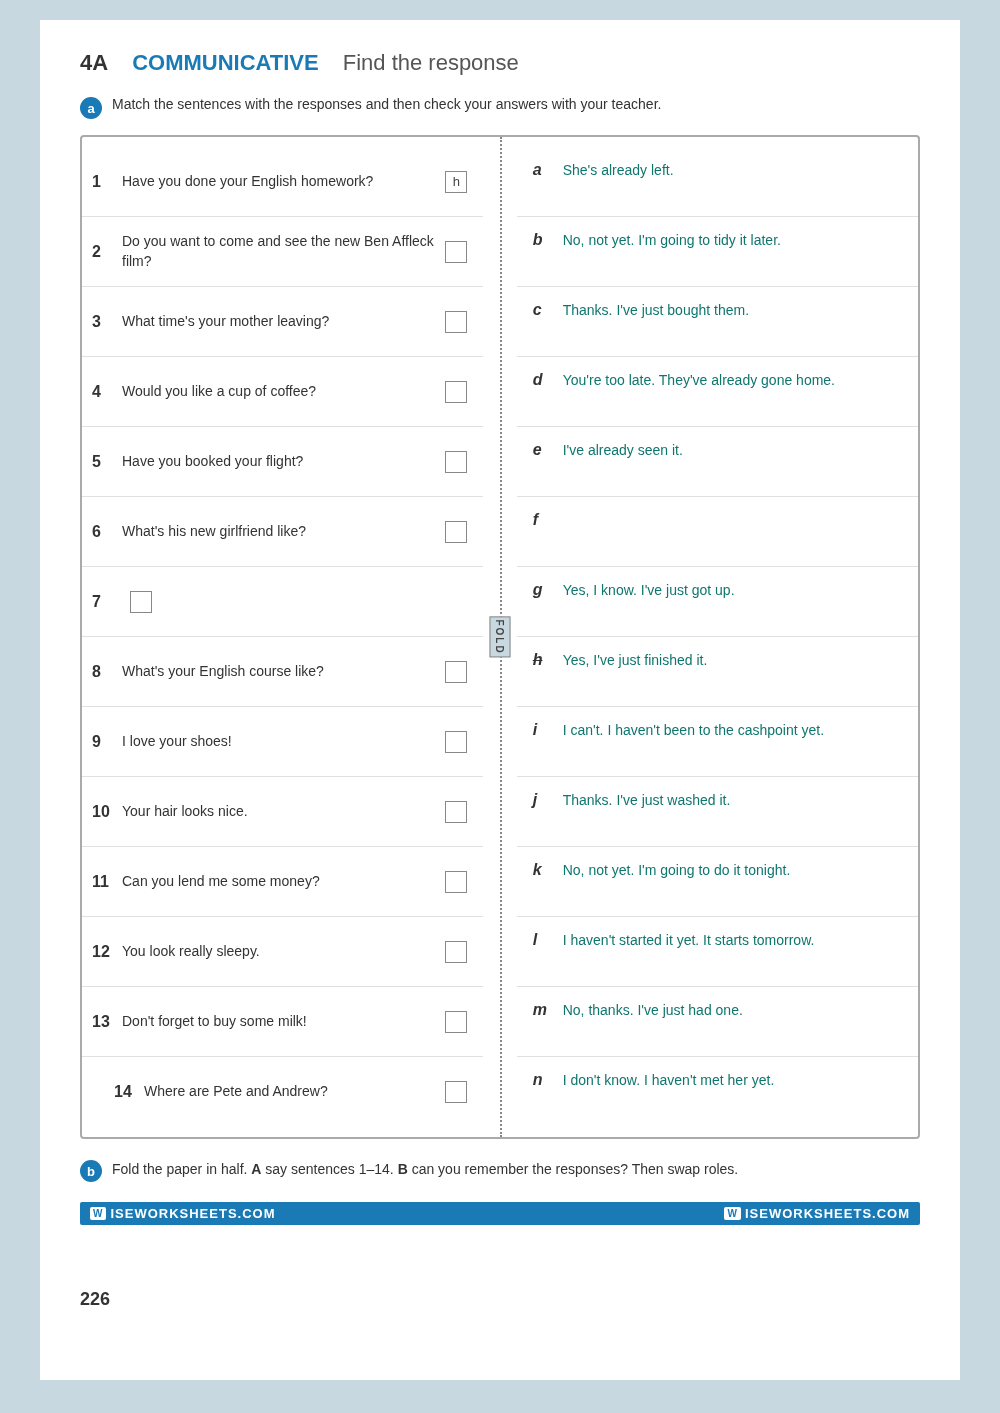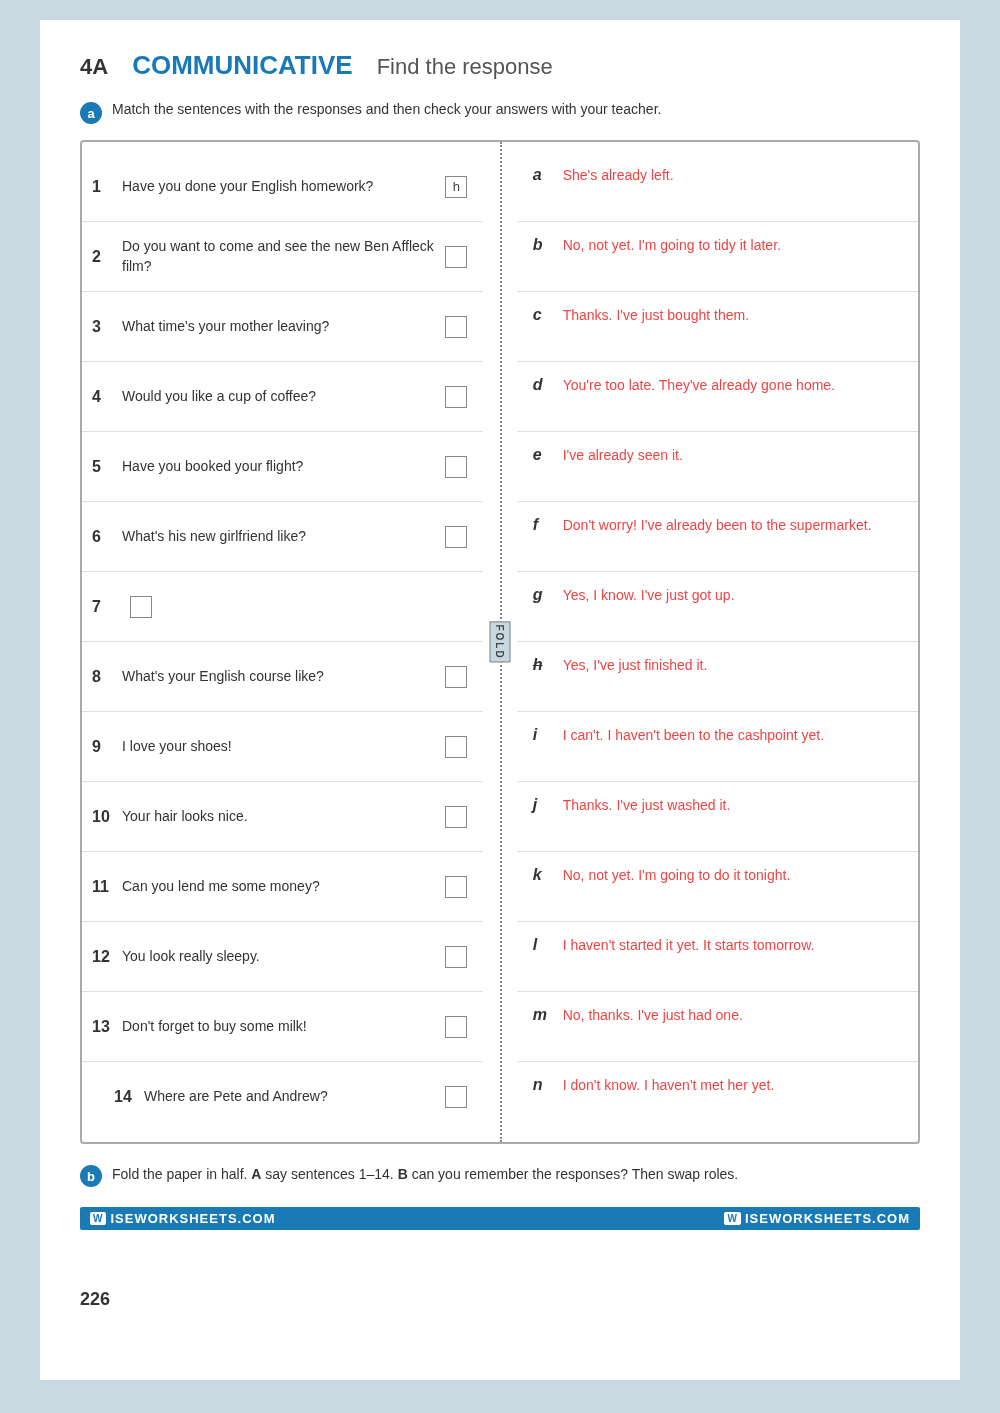--- a/index.html
+++ b/index.html
@@ -26,21 +26,21 @@
       gap: 24px;
       margin-bottom: 20px;
     }
     .page-label {
       font-size: 22px;
       font-weight: bold;
       color: #333;
     }
     .page-label-communicative {
       color: #1a7ab5;
-      font-size: 26px;
+      font-size: 22px;
       font-weight: bold;
       text-transform: uppercase;
     }
     .page-label-subtitle {
       font-size: 22px;
       color: #555;
       font-weight: normal;
     }
     .instruction-block {
       display: flex;
@@ -166,21 +166,21 @@
     .response-letter {
       font-size: 16px;
       font-style: italic;
       font-weight: bold;
       color: #333;
       width: 30px;
       flex-shrink: 0;
     }
     .response-text {
       font-size: 14px;
-      color: #ef4444;
+      color: #0f766e;
       flex: 1;
       line-height: 1.4;
     }
     .footer-instruction {
       display: flex;
       align-items: flex-start;
       gap: 10px;
       margin-bottom: 20px;
     }
     .footer-badge {
@@ -356,21 +356,20 @@
           <div class="response-row">
             <div class="response-letter">d</div>
             <div class="response-text">You're too late. They've already gone home.</div>
           </div>
           <div class="response-row">
             <div class="response-letter">e</div>
             <div class="response-text">I've already seen it.</div>
           </div>
           <div class="response-row">
             <div class="response-letter">f</div>
-            <div class="response-text">Don't worry! I've already been to the supermarket.</div>
           </div>
           <div class="response-row">
             <div class="response-letter">g</div>
             <div class="response-text">Yes, I know. I've just got up.</div>
           </div>
           <div class="response-row">
             <div class="response-letter"><span style="font-style:italic;text-decoration:line-through;">h</span></div>
             <div class="response-text">Yes, I've just finished it.</div>
           </div>
           <div class="response-row">

